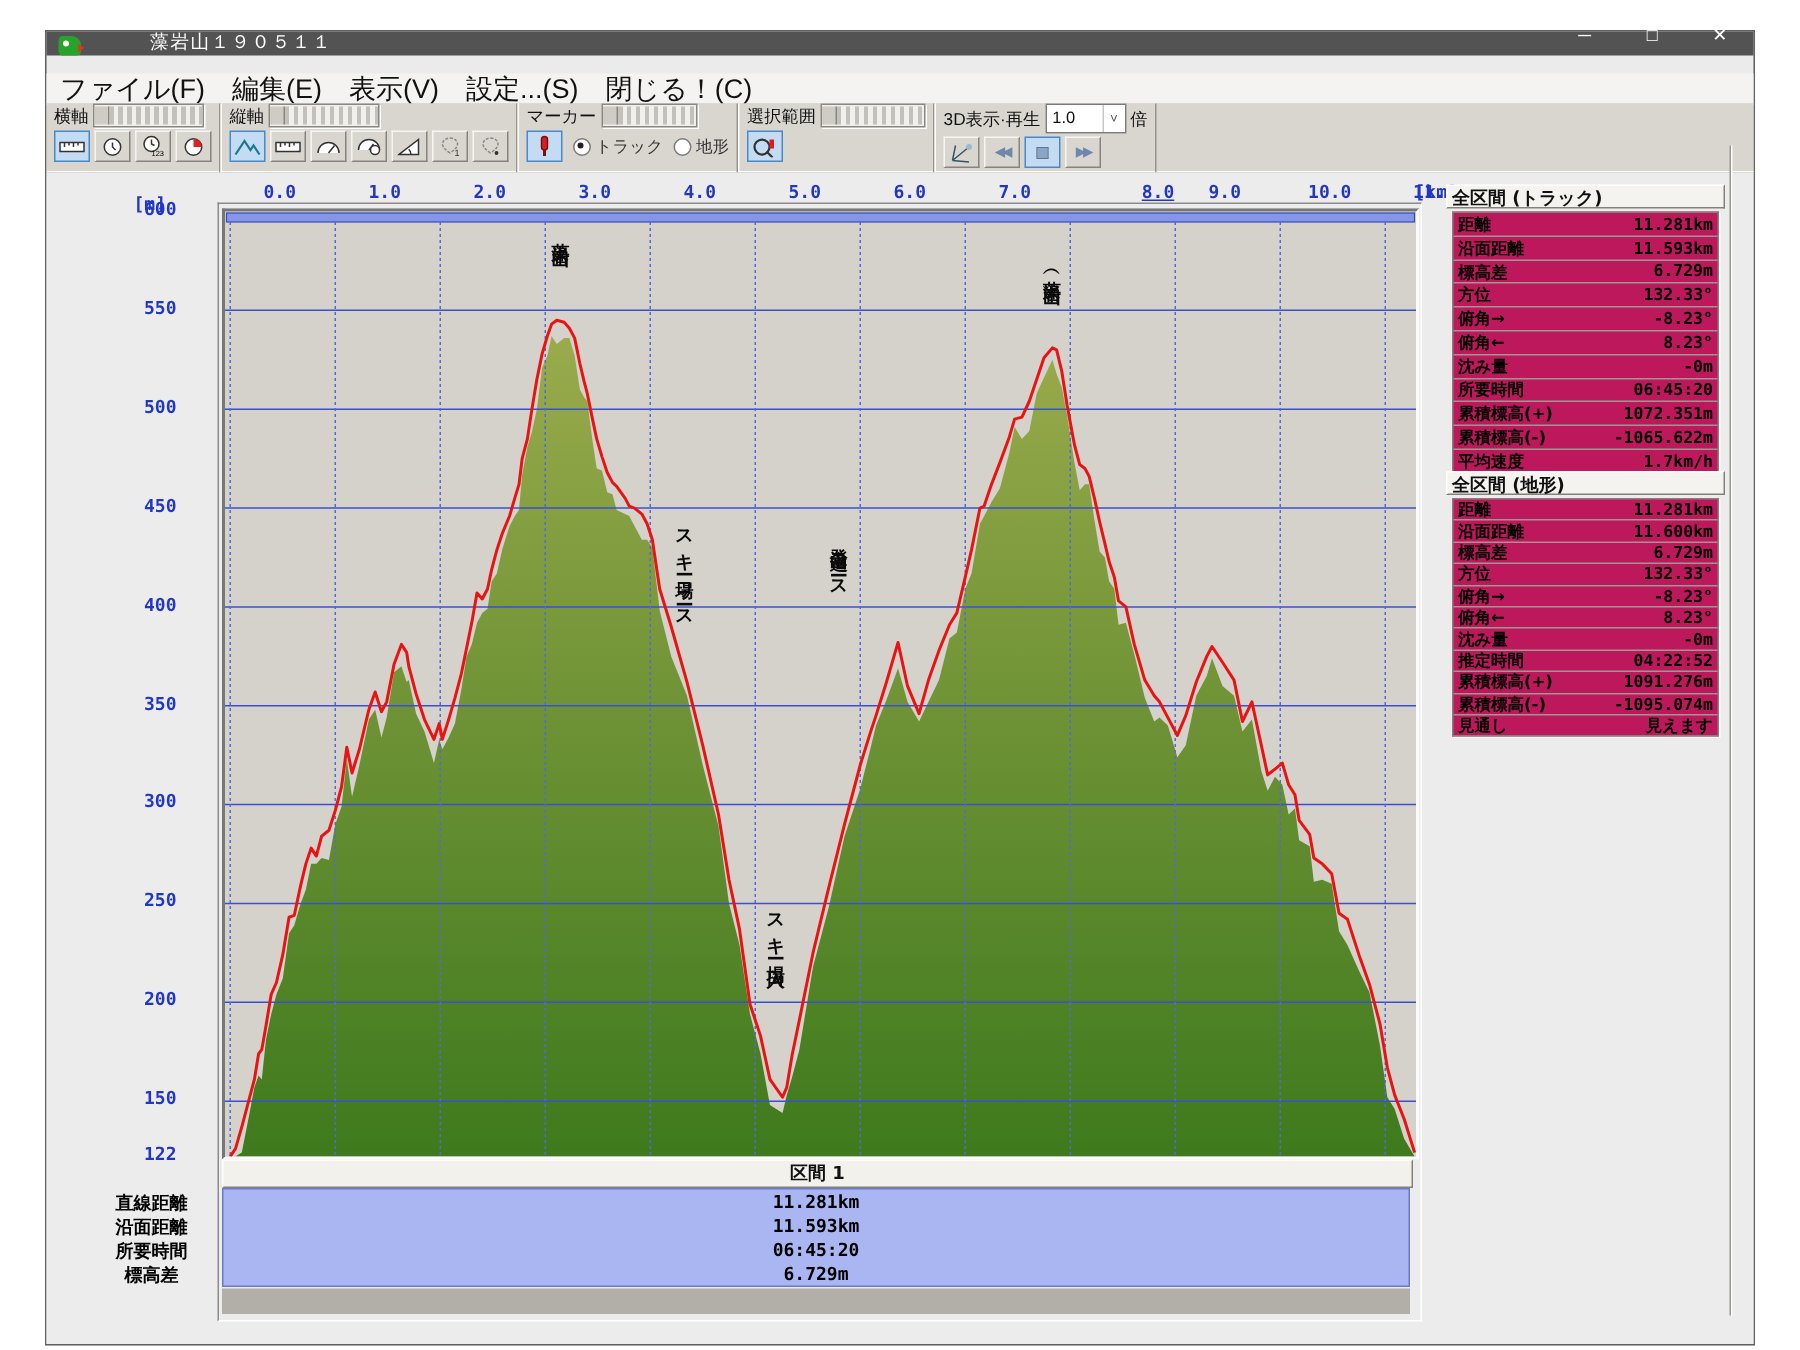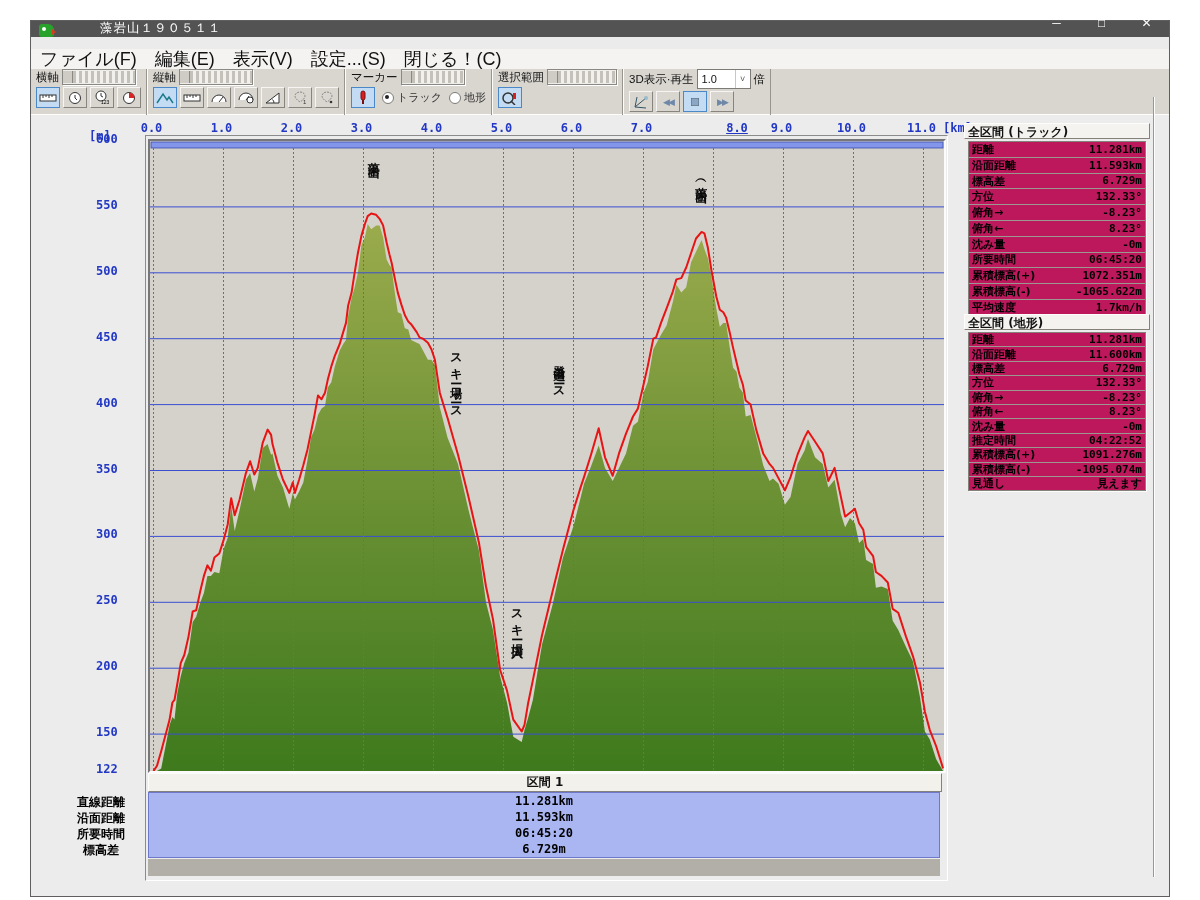--- a/index.html
+++ b/index.html
@@ -32,21 +32,21 @@
   .rdot.on::after{content:"";position:absolute;left:2px;top:2px;width:4px;height:4px;border-radius:50%;background:#222;}
   .dd{display:inline-flex;width:52px;height:18px;background:#fff;border:1px solid #7d7b76;font-size:11px;align-items:center;}
   .dd .dd-val{flex:1;padding-left:4px;}
   .dd .dd-arr{width:14px;height:100%;display:flex;align-items:center;justify-content:center;color:#555;font-size:9px;border-left:1px solid #c9c7c2;}
   .pb{font-size:9px;color:#6e88a9;letter-spacing:-2px;}
   
   #content{position:absolute;left:0;top:94px;right:0;bottom:0;background:#ececec;}
   #chart-frame{position:absolute;left:114px;top:20px;width:801px;height:744px;border:1px solid;border-color:#8b8b8b #ffffff #ffffff #8b8b8b;background:#ececec;}
   #plot{position:absolute;left:117px;top:24px;width:794px;height:630px;border:2px solid;border-color:#77777a #fbfbfb #fbfbfb #77777a;box-sizing:content-box;background:#d5d2cb;}
   #plot svg{position:absolute;left:0;top:0;width:100%;height:100%;}
-  .xlab{position:absolute;width:36px;text-align:center;font:bold 12px "DejaVu Sans Mono",monospace;color:#2238c4;top:6px;}
+  .xlab{position:absolute;width:36px;text-align:center;font:bold 12px "DejaVu Sans Mono",monospace;color:#2238c4;top:6px;margin-left:35px;}
   .ylab{position:absolute;width:46px;text-align:left;font:bold 12px "DejaVu Sans Mono",monospace;color:#2238c4;left:65px;}
   .unit-lab{position:absolute;font:bold 12px "DejaVu Sans Mono",monospace;color:#2238c4;}
   .anno{position:absolute;writing-mode:vertical-rl;text-orientation:upright;font:bold 12px "DejaVu Sans",sans-serif;color:#0b0b0b;letter-spacing:2px;line-height:15px;}
   
   #seg-header{position:absolute;left:117px;top:658px;width:792px;height:17px;background:#f2f1ec;border:1px solid;border-color:#fdfdfc #84817b #84817b #fdfdfc;text-align:center;font:bold 12px "DejaVu Sans",sans-serif;line-height:17px;color:#111;}
   #seg-box{position:absolute;left:117px;top:677px;width:792px;height:66px;background:#a9b6f1;border:1px solid #6d79c8;box-sizing:border-box;}
   .seg-val{position:absolute;left:0;width:100%;text-align:center;font:bold 12px "DejaVu Sans Mono",monospace;color:#000;}
   .seg-lbl{position:absolute;width:88px;left:26px;text-align:center;font:bold 12px "DejaVu Sans",sans-serif;color:#000;}
   #seg-strip{position:absolute;left:117px;top:744px;width:792px;height:17px;background:#b2afa8;}
   

